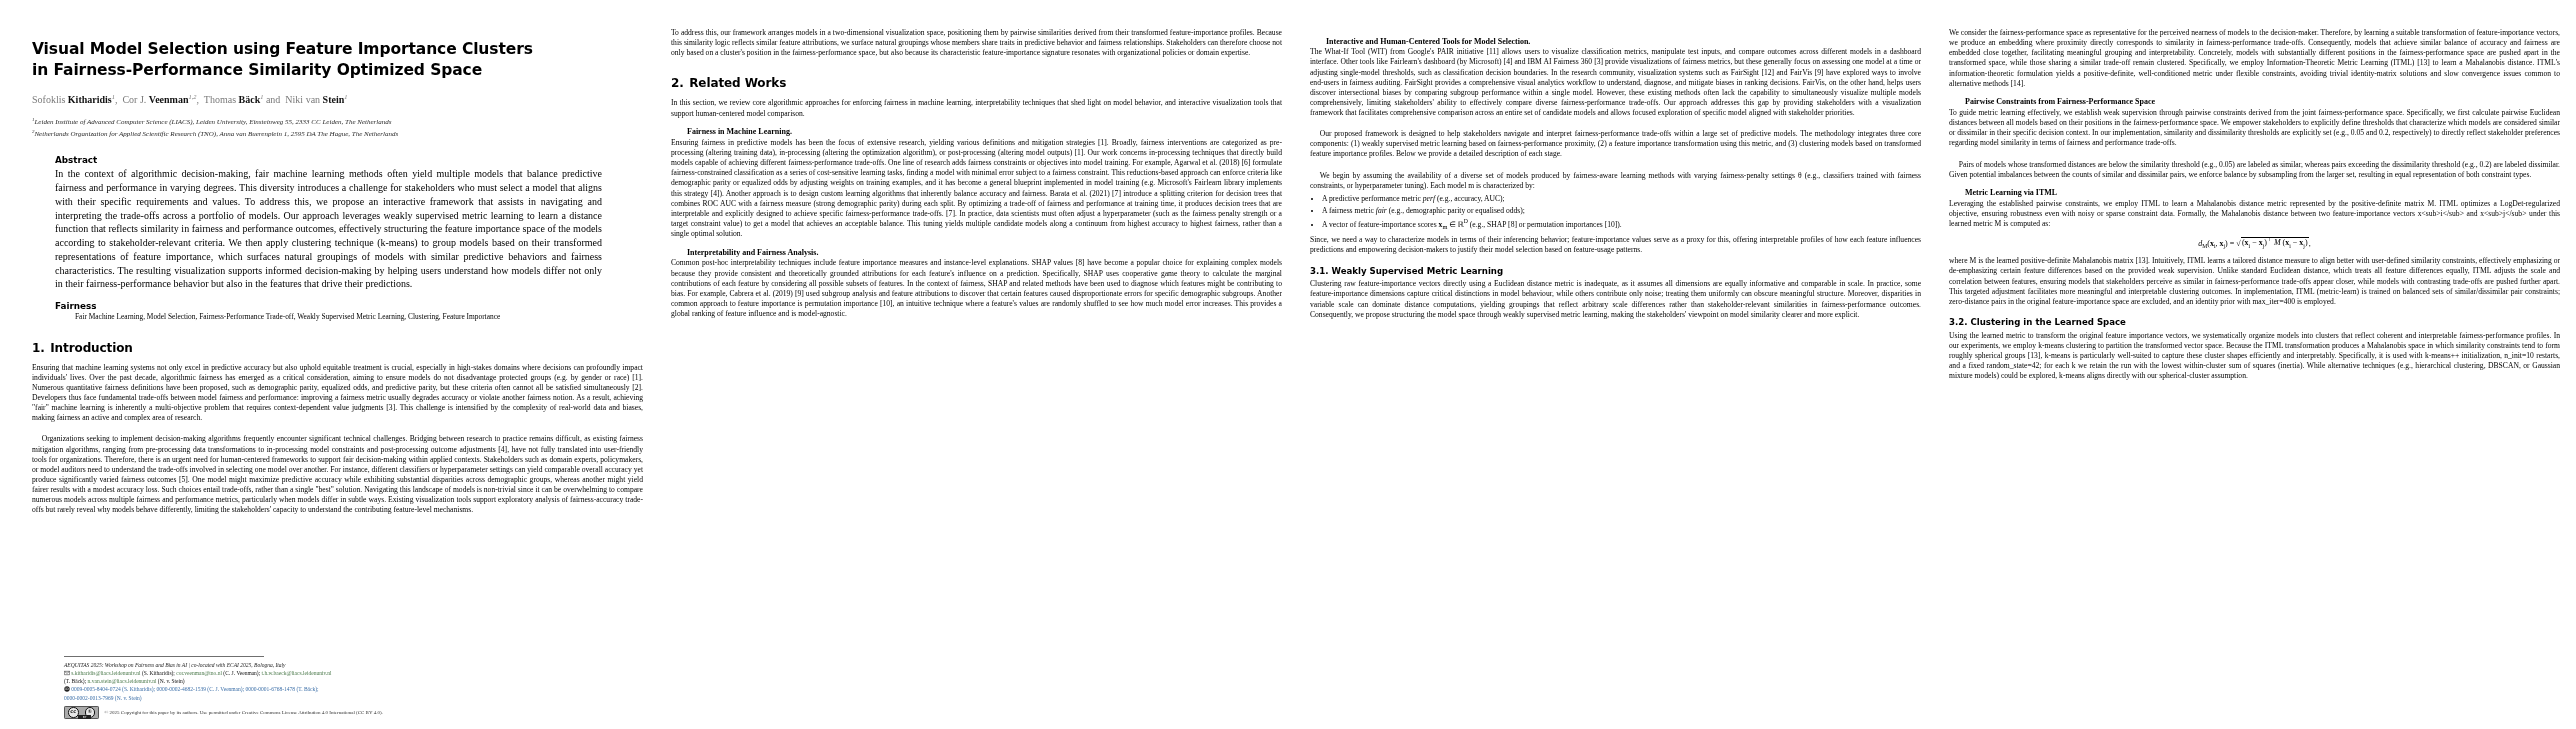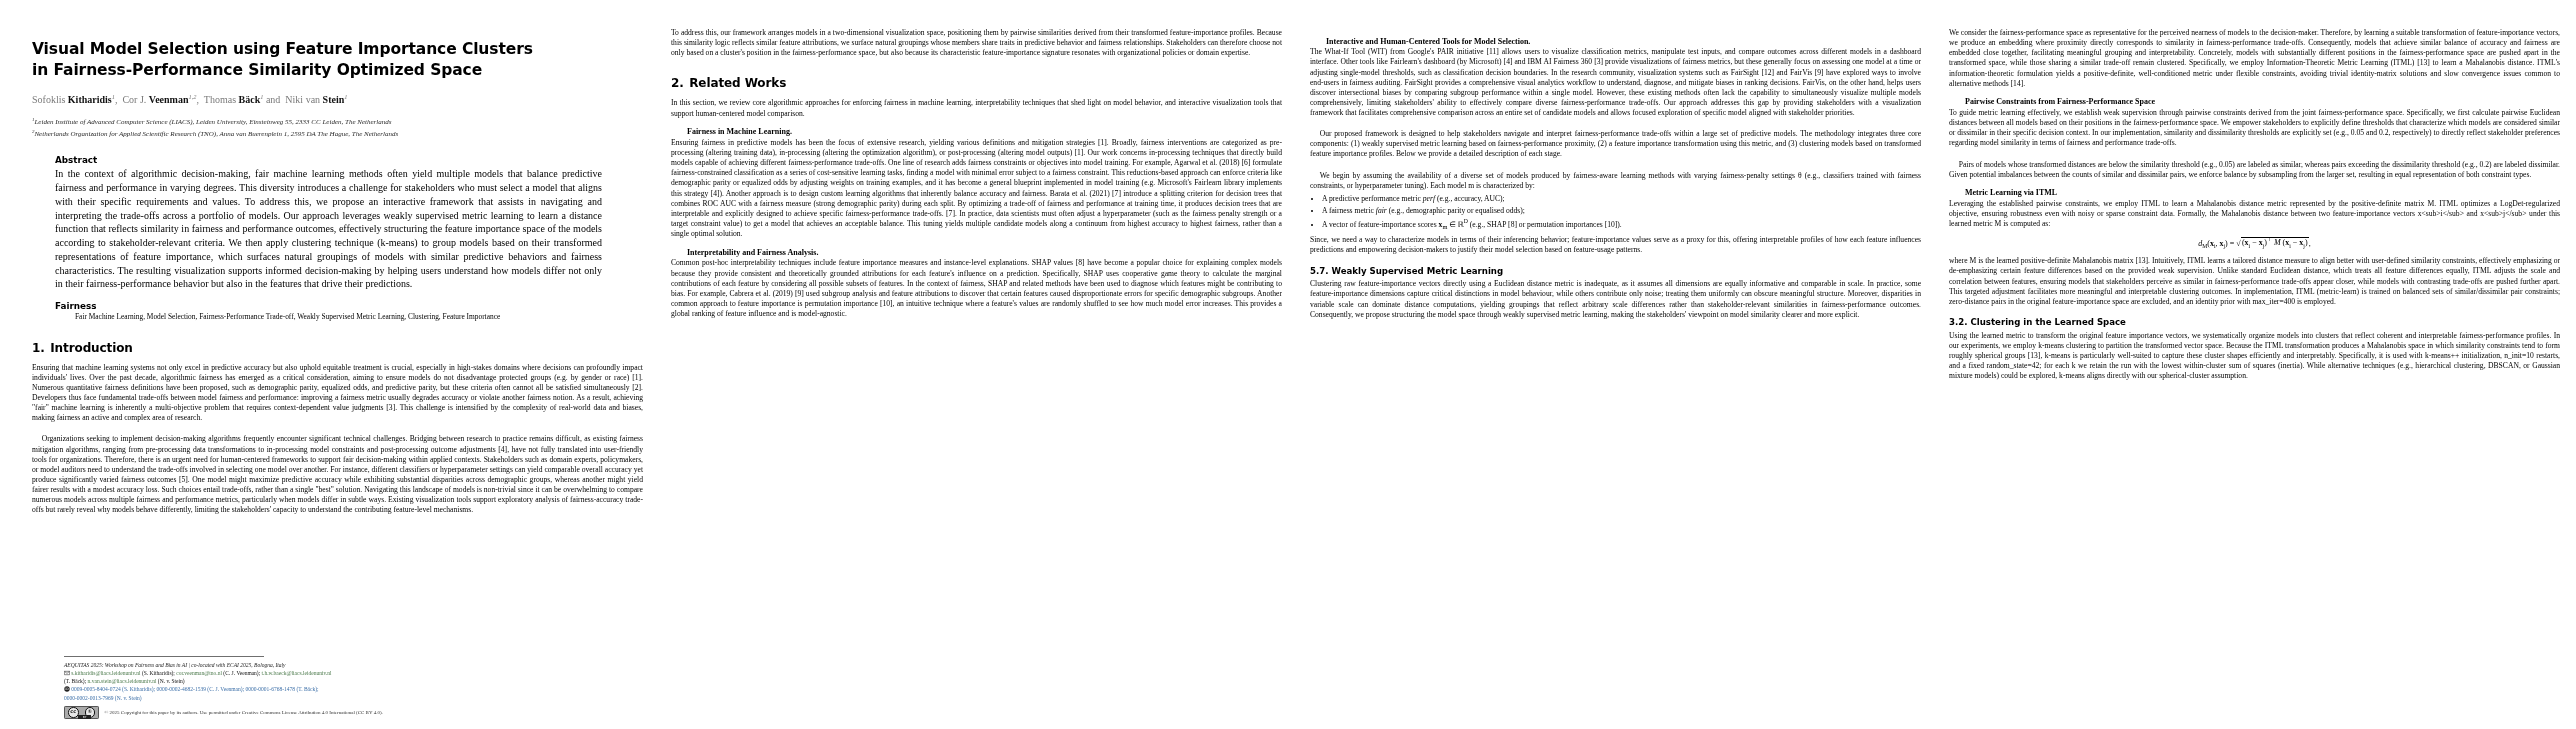--- a/index.html
+++ b/index.html
@@ -303,21 +303,21 @@
       <p class="body">We begin by assuming the availability of a diverse set of models produced by fairness-aware learning methods with varying fairness-penalty settings θ (e.g., classifiers trained with fairness constraints, or hyperparameter tuning). Each model m is characterized by:</p>
 
       <ul class="bul">
         <li>A predictive performance metric <i>perf</i> (e.g., accuracy, AUC);</li>
         <li>A fairness metric <i>fair</i> (e.g., demographic parity or equalised odds);</li>
         <li>A vector of feature-importance scores <b>x</b><sub>m</sub> ∈ ℝ<sup class="sml">D</sup> (e.g., SHAP [8] or permutation importances [10]).</li>
       </ul>
 
       <p class="body noind">Since, we need a way to characterize models in terms of their inferencing behavior; feature-importance values serve as a proxy for this, offering interpretable profiles of how each feature influences predictions and empowering decision-makers to justify their model selection based on feature-usage patterns.</p>
 
-      <h3 class="sub">5.7. Weakly Supervised Metric Learning</h3>
+      <h3 class="sub">3.1. Weakly Supervised Metric Learning</h3>
       <p class="body noind">Clustering raw feature-importance vectors directly using a Euclidean distance metric is inadequate, as it assumes all dimensions are equally informative and comparable in scale. In practice, some feature-importance dimensions capture critical distinctions in model behaviour, while others contribute only noise; treating them uniformly can obscure meaningful structure. Moreover, disparities in variable scale can dominate distance computations, yielding groupings that reflect arbitrary scale differences rather than stakeholder-relevant similarities in fairness-performance outcomes. Consequently, we propose structuring the model space through weakly supervised metric learning, making the stakeholders' viewpoint on model similarity clearer and more explicit.</p>
     </div>
 
     <div class="col">
       <p class="body noind">We consider the fairness-performance space as representative for the perceived nearness of models to the decision-maker. Therefore, by learning a suitable transformation of feature-importance vectors, we produce an embedding where proximity directly corresponds to similarity in fairness-performance trade-offs. Consequently, models that achieve similar balance of accuracy and fairness are embedded close together, facilitating meaningful grouping and interpretability. Concretely, models with substantially different positions in the fairness-performance space are pushed apart in the transformed space, while those sharing a similar trade-off remain clustered. Specifically, we employ Information-Theoretic Metric Learning (ITML) [13] to learn a Mahalanobis distance. ITML's information-theoretic formulation yields a positive-definite, well-conditioned metric under flexible constraints, avoiding trivial identity-matrix solutions and slow convergence issues common to alternative methods [14].</p>
 
       <h4 class="para">Pairwise Constraints from Fairness-Performance Space</h4>
       <p class="body noind">To guide metric learning effectively, we establish weak supervision through pairwise constraints derived from the joint fairness-performance space. Specifically, we first calculate pairwise Euclidean distances between all models based on their positions in the fairness-performance space. We empower stakeholders to explicitly define thresholds that characterize which models are considered similar or dissimilar in their specific decision context. In our implementation, similarity and dissimilarity thresholds are explicitly set (e.g., 0.05 and 0.2, respectively) to directly reflect stakeholder preferences regarding model similarity in terms of fairness and performance trade-offs.</p>
       <p class="body">Pairs of models whose transformed distances are below the similarity threshold (e.g., 0.05) are labeled as similar, whereas pairs exceeding the dissimilarity threshold (e.g., 0.2) are labeled dissimilar. Given potential imbalances between the counts of similar and dissimilar pairs, we enforce balance by subsampling from the larger set, resulting in equal representation of both constraint types.</p>
 

